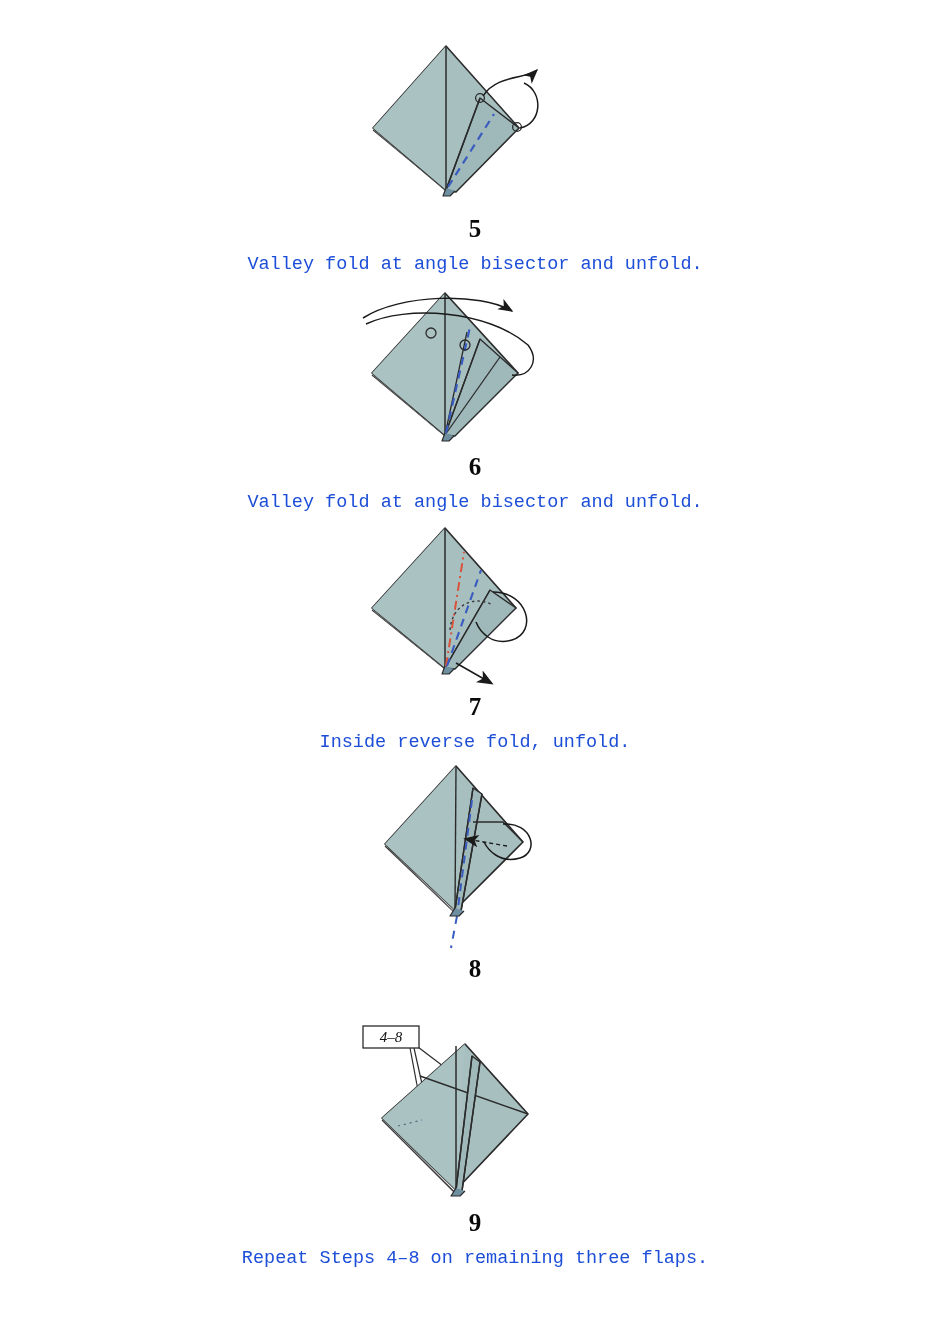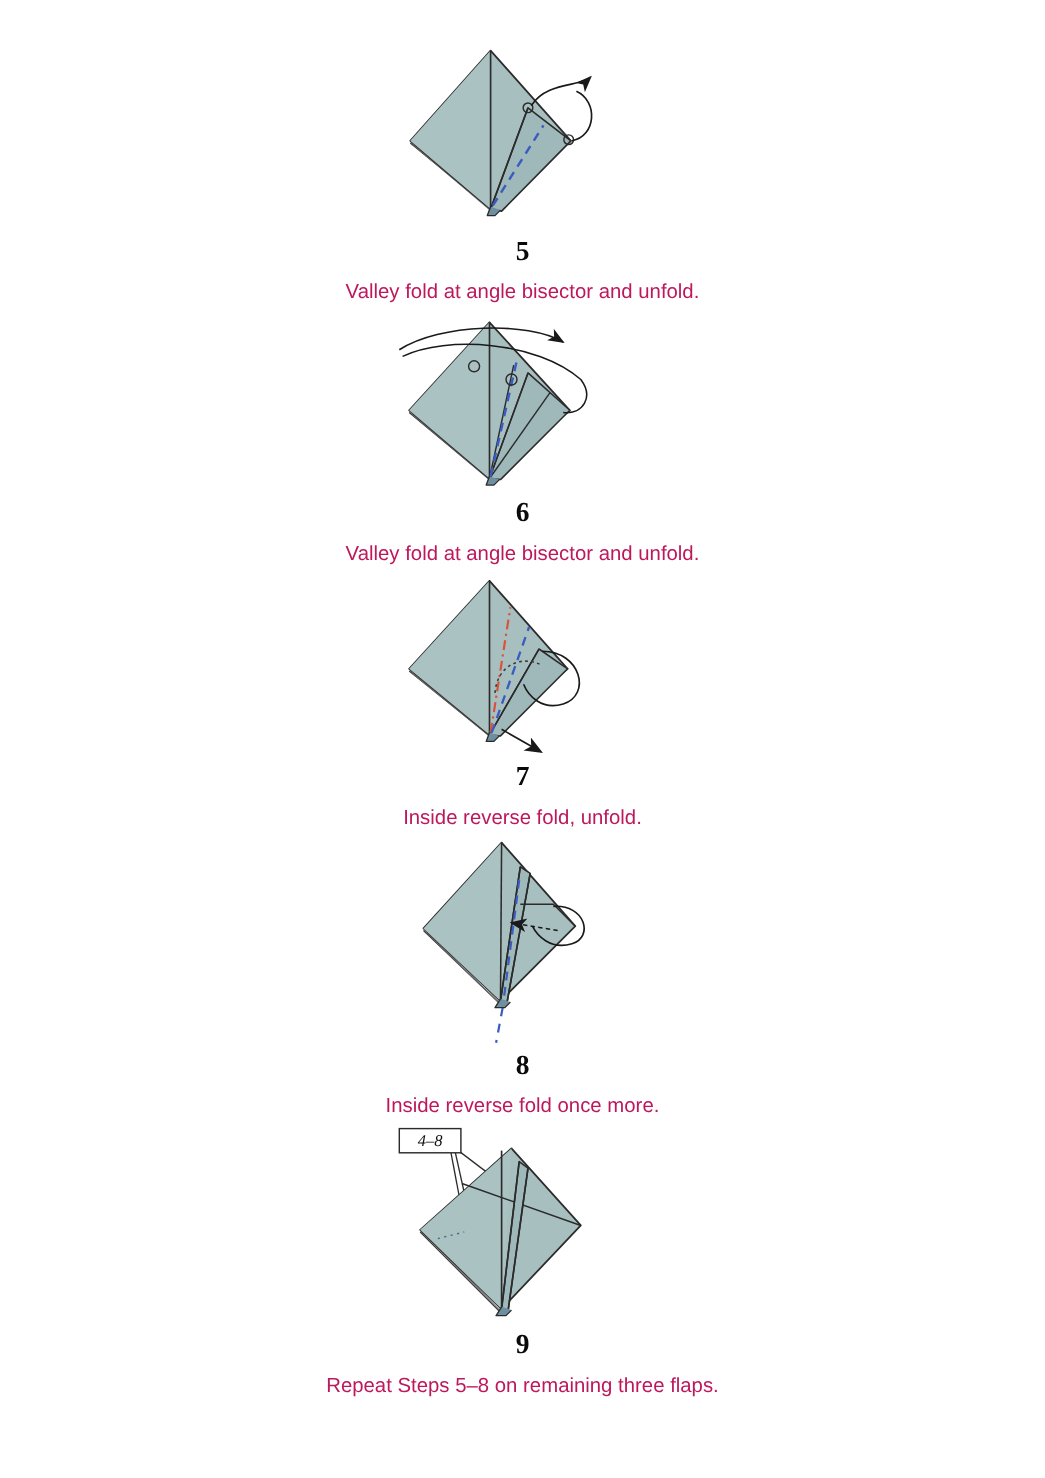--- a/index.html
+++ b/index.html
@@ -39,24 +39,24 @@
   .step-number {
     font-family: "Liberation Serif", "DejaVu Serif", serif;
     font-weight: bold;
     font-size: 25px;
     line-height: 1;
     letter-spacing: 0;
     color: #0a0a0a;
     margin-top: 6px;
   }
   .step-caption {
-    font-family: Liberation Sans, sans-serif;
+    font-family: Liberation Mono, monospace;
     font-size: 18.5px;
     line-height: 1.2;
-    color: #be185d;
+    color: #1d4ed8;
     margin-top: 13px;
   }
 </style>
 </head>
 <body>
 
 <div class="page">
 
   <div class="step-block" style="top:40px;">
     <div class="figure-wrap">
@@ -192,21 +192,20 @@
         <path d="M112,42 L98,150" fill="none" stroke="#3a5bbf" stroke-width="2" stroke-dasharray="8,6"></path>
         <path d="M97,158 L91,190" fill="none" stroke="#3a5bbf" stroke-width="2" stroke-dasharray="8,7"></path>
 
         <path d="M143,66 C172,64 180,94 160,100 C140,106 128,92 124,84" fill="none" stroke="#1a1a1a" stroke-width="1.5"></path>
         <path d="M147,88 L106,81" fill="none" stroke="#1a1a1a" stroke-width="1.4" stroke-dasharray="4,3" marker-end="url(#ah8)"></path>
 
         <path d="M95,150 L90,158 L99,158 L104,153" fill="#6d8fa0" stroke="#2b2b2b" stroke-width="1.2" stroke-linejoin="round"></path>
       </svg>
     </div>
     <div class="step-number">8</div>
-    <div class="step-caption">Inside reverse fold once more.</div>
   </div>
 
   <div class="step-block" style="top:1022px;">
     <div class="figure-wrap">
       <svg width="230" height="182" viewBox="0 0 230 182">
 
         <path d="M54,22 L104,60" fill="none" stroke="#2b2b2b" stroke-width="1.2"></path>
         <path d="M54,26 L70,98" fill="none" stroke="#2b2b2b" stroke-width="1.2"></path>
         <path d="M50,26 L64,100" fill="none" stroke="#2b2b2b" stroke-width="1.2"></path>
 
@@ -226,16 +225,16 @@
 
         <path d="M38,104 L62,98" fill="none" stroke="#4a6a7a" stroke-width="1.2" stroke-dasharray="2,4"></path>
 
         <path d="M96,166 L91,174 L100,174 L105,169" fill="#6d8fa0" stroke="#2b2b2b" stroke-width="1.2" stroke-linejoin="round"></path>
 
         <rect x="3" y="4" width="56" height="22" fill="#ffffff" stroke="#2b2b2b" stroke-width="1.3"></rect>
         <text x="31" y="20" text-anchor="middle" font-family="Liberation Serif, DejaVu Serif, serif" font-size="15" font-style="italic" fill="#111111">4–8</text>
       </svg>
     </div>
     <div class="step-number">9</div>
-    <div class="step-caption">Repeat Steps 5–8 on remaining three flaps.</div>
+    <div class="step-caption">Repeat Steps 4–8 on remaining three flaps.</div>
   </div>
 
 </div>
 
 </body></html>

